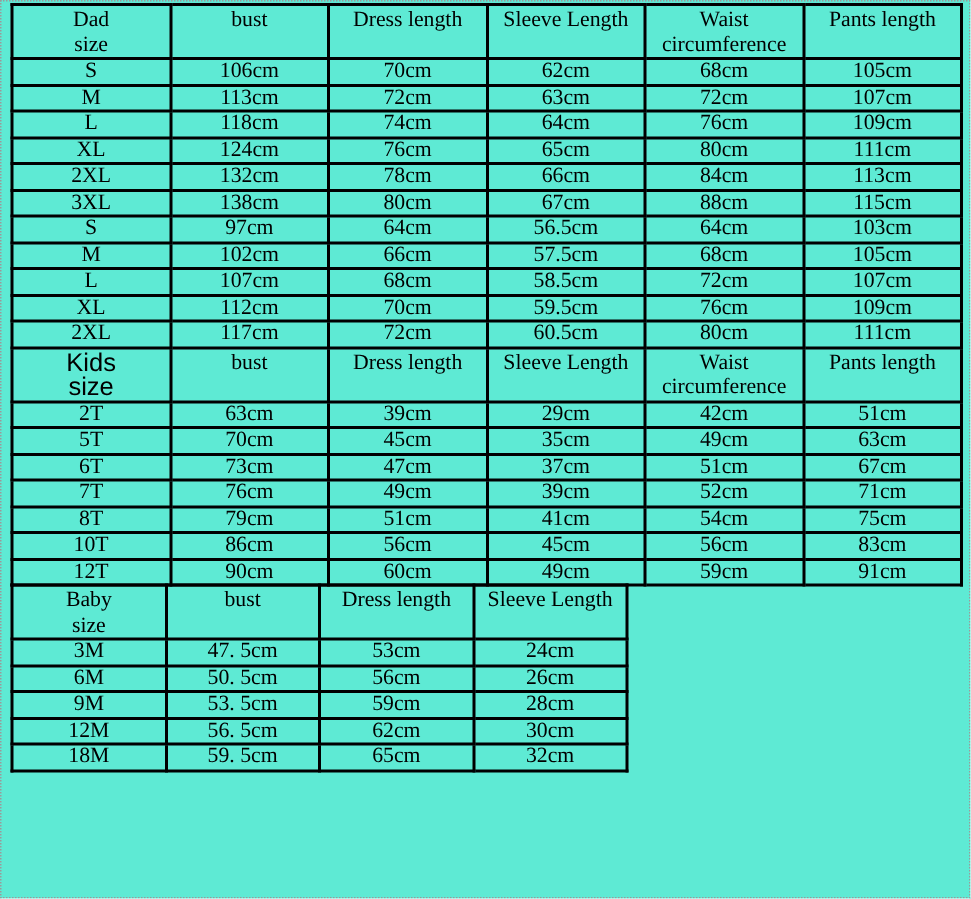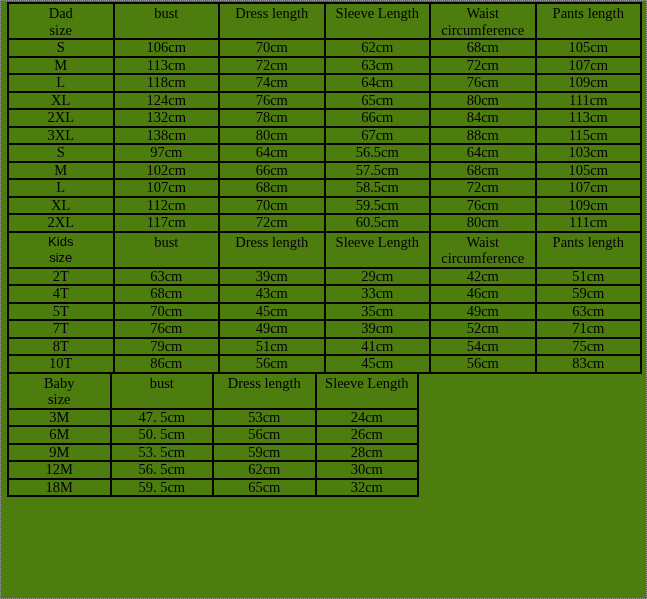--- a/index.html
+++ b/index.html
@@ -4,21 +4,21 @@
 <style>
   html, body {
     margin: 0;
     padding: 0;
     background: #ffffff;
   }
   .canvas {
     position: relative;
     width: 647px;
     height: 599px;
-    background: #4d7c0f;
+    background: #5eead4;
     color: #000000;
     font-family: "Liberation Serif", serif;
     overflow: hidden;
     box-sizing: border-box;
   }
   .dotted-frame {
     position: absolute;
     left: 0;
     top: 0;
     width: 645px;
@@ -61,21 +61,21 @@
     white-space: pre-line;
     line-height: 16.5px;
     padding-top: 1px;
   }
   td {
     vertical-align: middle;
     line-height: 15px;
   }
   .sans {
     font-family: "Liberation Sans", sans-serif;
-    font-size: 13px;
+    font-size: 17px;
   }
 </style>
 </head>
 <body>
 
 <div class="canvas">
   <div class="dotted-frame"></div>
   <div class="tables-wrap">
     <table class="main-table">
       <tbody>
@@ -189,36 +189,36 @@
           </tr>
           <tr class="data-row">
             <td>2T</td>
             <td>63cm</td>
             <td>39cm</td>
             <td>29cm</td>
             <td>42cm</td>
             <td>51cm</td>
           </tr>
           <tr class="data-row">
-            <td>4T</td>
-            <td>68cm</td>
-            <td>43cm</td>
-            <td>33cm</td>
-            <td>46cm</td>
-            <td>59cm</td>
-          </tr>
-          <tr class="data-row">
             <td>5T</td>
             <td>70cm</td>
             <td>45cm</td>
             <td>35cm</td>
             <td>49cm</td>
             <td>63cm</td>
           </tr>
           <tr class="data-row">
+            <td>6T</td>
+            <td>73cm</td>
+            <td>47cm</td>
+            <td>37cm</td>
+            <td>51cm</td>
+            <td>67cm</td>
+          </tr>
+          <tr class="data-row">
             <td>7T</td>
             <td>76cm</td>
             <td>49cm</td>
             <td>39cm</td>
             <td>52cm</td>
             <td>71cm</td>
           </tr>
           <tr class="data-row">
             <td>8T</td>
             <td>79cm</td>
@@ -227,20 +227,28 @@
             <td>54cm</td>
             <td>75cm</td>
           </tr>
           <tr class="data-row">
             <td>10T</td>
             <td>86cm</td>
             <td>56cm</td>
             <td>45cm</td>
             <td>56cm</td>
             <td>83cm</td>
+          </tr>
+          <tr class="data-row">
+            <td>12T</td>
+            <td>90cm</td>
+            <td>60cm</td>
+            <td>49cm</td>
+            <td>59cm</td>
+            <td>91cm</td>
           </tr>
         </tbody>
     </table>
     <table class="baby-table">
       <tbody>
           <tr class="header-row">
             <th>Baby
 size</th>
             <th>bust</th>
             <th>Dress length</th>

